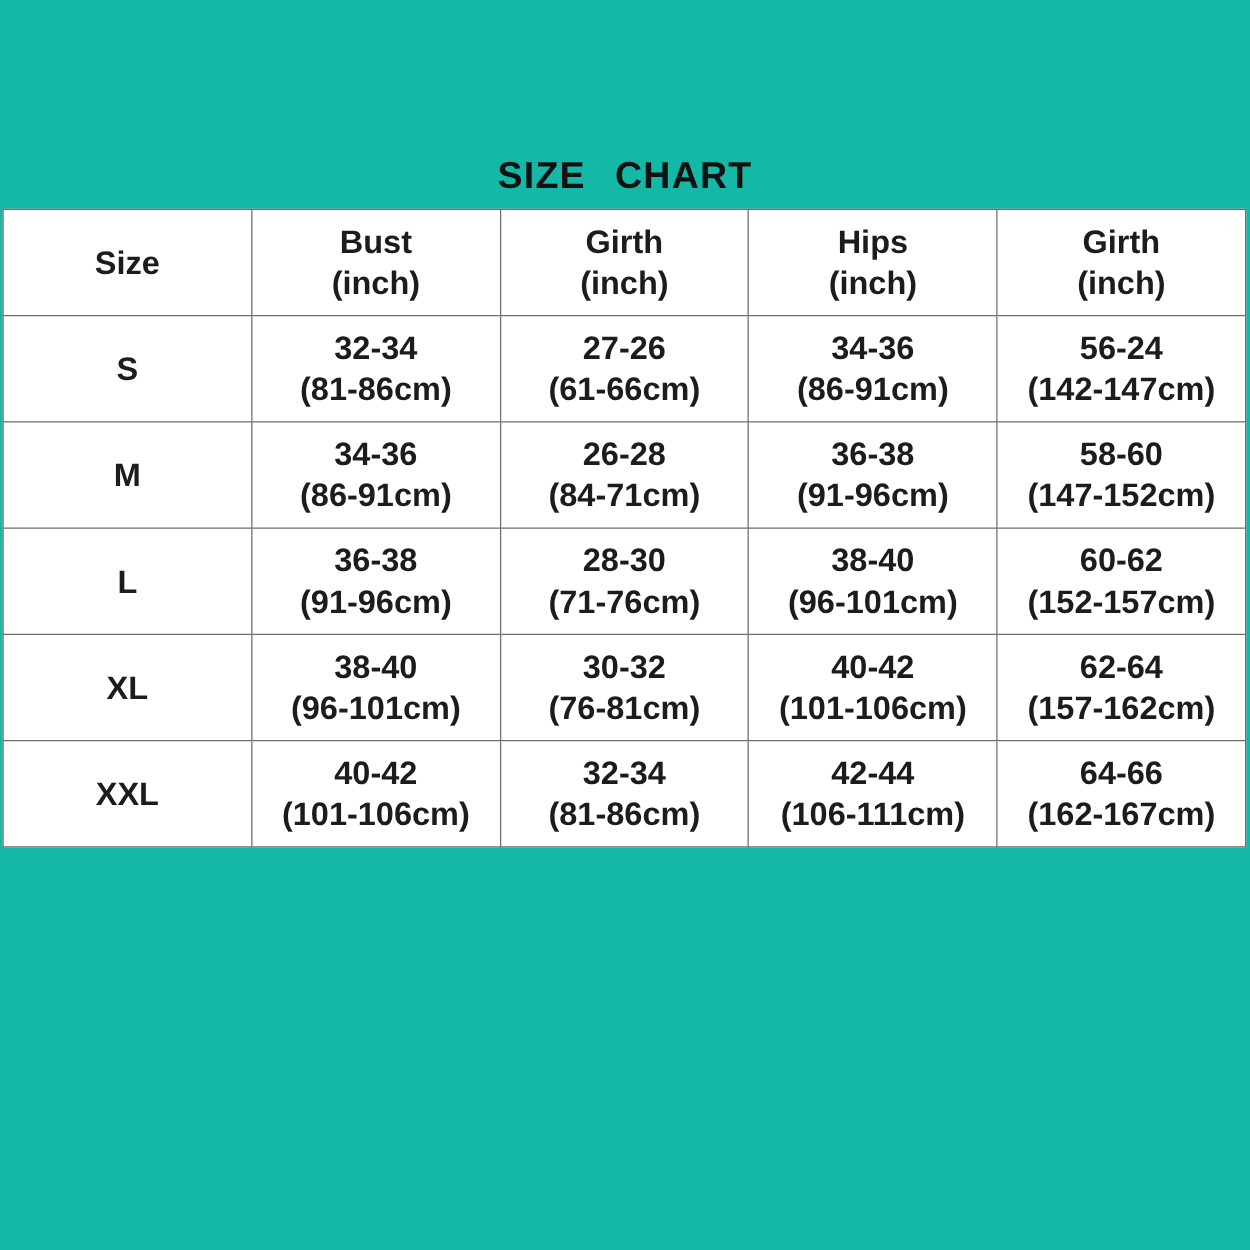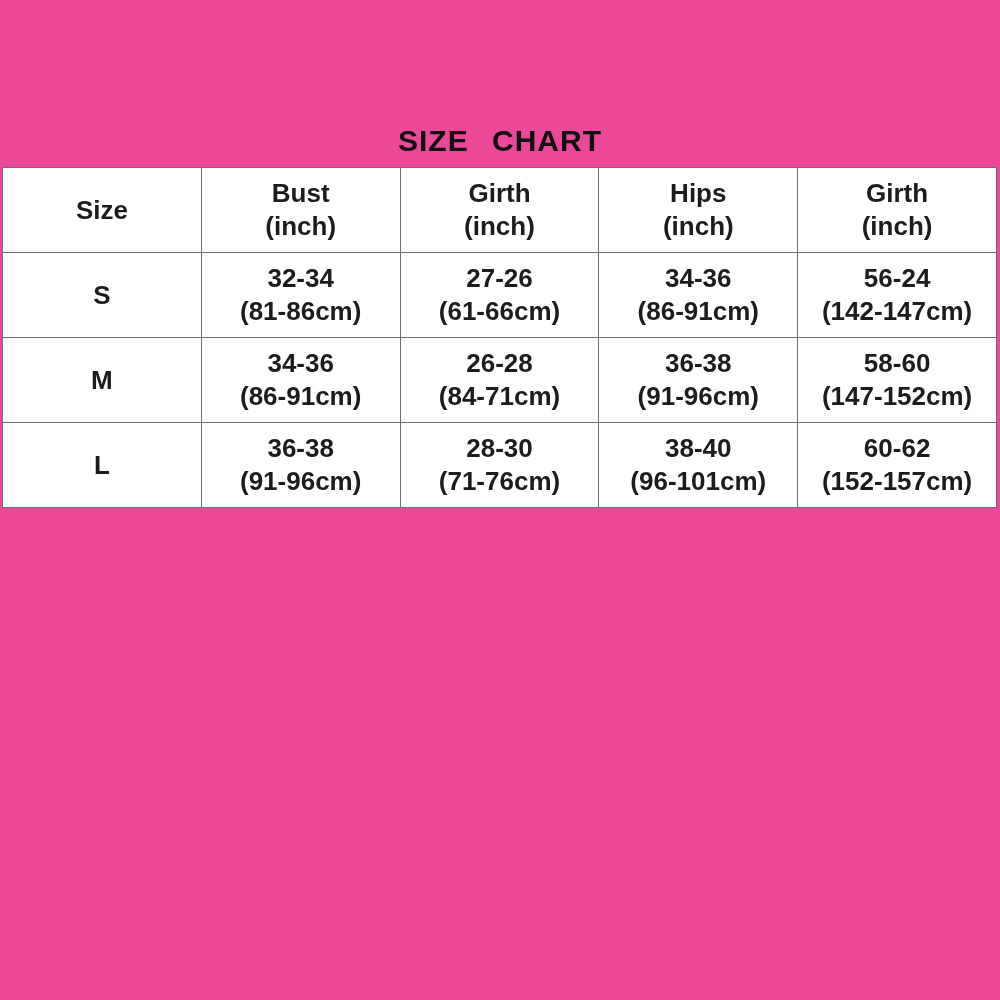--- a/index.html
+++ b/index.html
@@ -8,21 +8,21 @@
     width: 1000px;
     height: 1000px;
     background: #ffffff;
     font-family: "Liberation Sans", sans-serif;
     color: #1c1c1c;
   }
   .page {
     position: relative;
     width: 1000px;
     height: 1000px;
-    background: #ec4899;
+    background: #14b8a6;
     overflow: hidden;
   }
   .title {
     position: absolute;
     top: 124px;
     left: 0;
     width: 100%;
     text-align: center;
     font-size: 30px;
     font-weight: 700;
@@ -139,16 +139,54 @@
         </td>
         <td>
           <div class="v">38-40</div>
           <div class="v">(96-101cm)</div>
         </td>
         <td>
           <div class="v">60-62</div>
           <div class="v">(152-157cm)</div>
         </td>
       </tr>
+      <tr>
+        <td>XL</td>
+        <td>
+          <div class="v">38-40</div>
+          <div class="v">(96-101cm)</div>
+        </td>
+        <td>
+          <div class="v">30-32</div>
+          <div class="v">(76-81cm)</div>
+        </td>
+        <td>
+          <div class="v">40-42</div>
+          <div class="v">(101-106cm)</div>
+        </td>
+        <td>
+          <div class="v">62-64</div>
+          <div class="v">(157-162cm)</div>
+        </td>
+      </tr>
+      <tr>
+        <td>XXL</td>
+        <td>
+          <div class="v">40-42</div>
+          <div class="v">(101-106cm)</div>
+        </td>
+        <td>
+          <div class="v">32-34</div>
+          <div class="v">(81-86cm)</div>
+        </td>
+        <td>
+          <div class="v">42-44</div>
+          <div class="v">(106-111cm)</div>
+        </td>
+        <td>
+          <div class="v">64-66</div>
+          <div class="v">(162-167cm)</div>
+        </td>
+      </tr>
     </tbody>
   </table>
 
 </div>
 
 </body></html>

